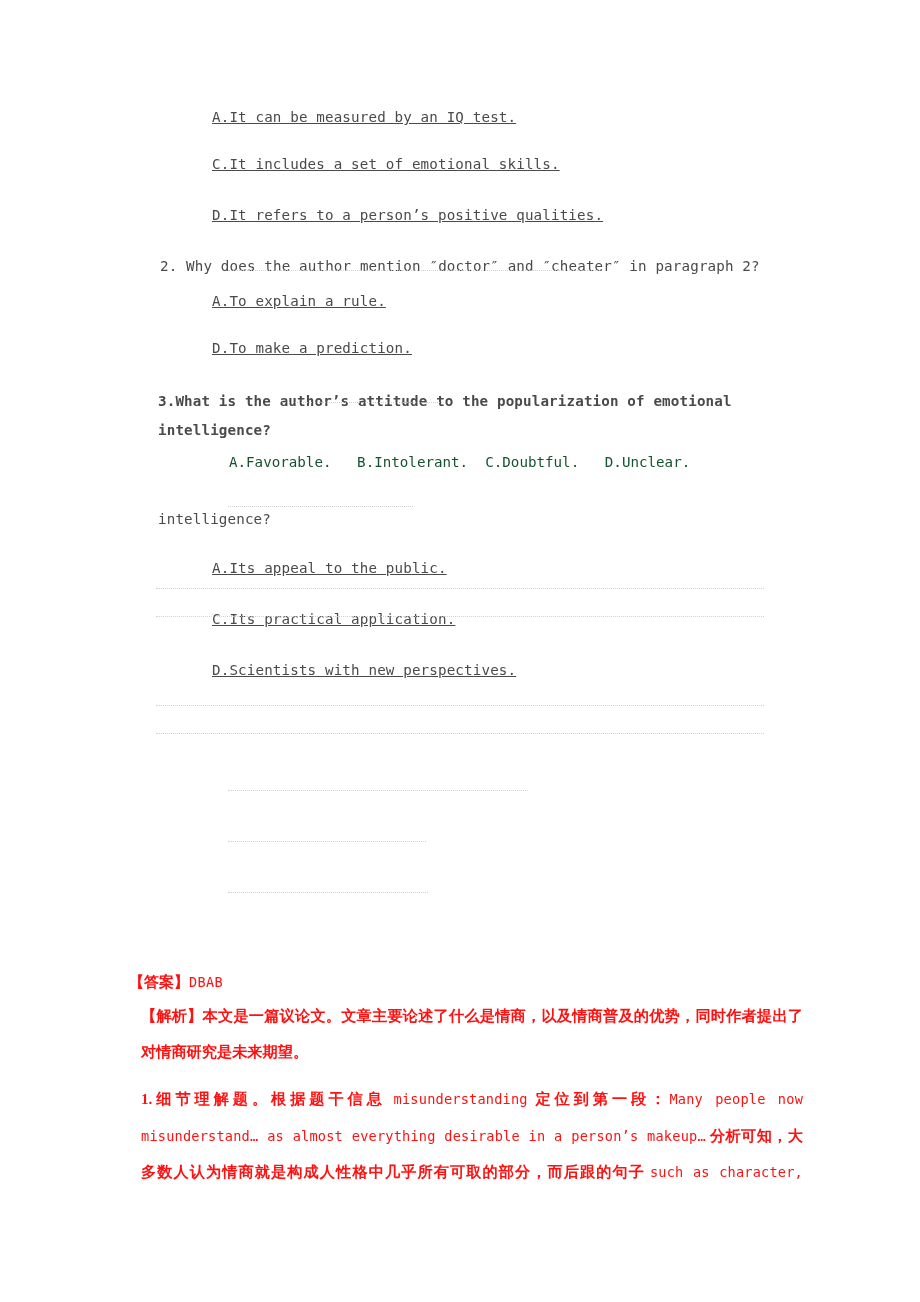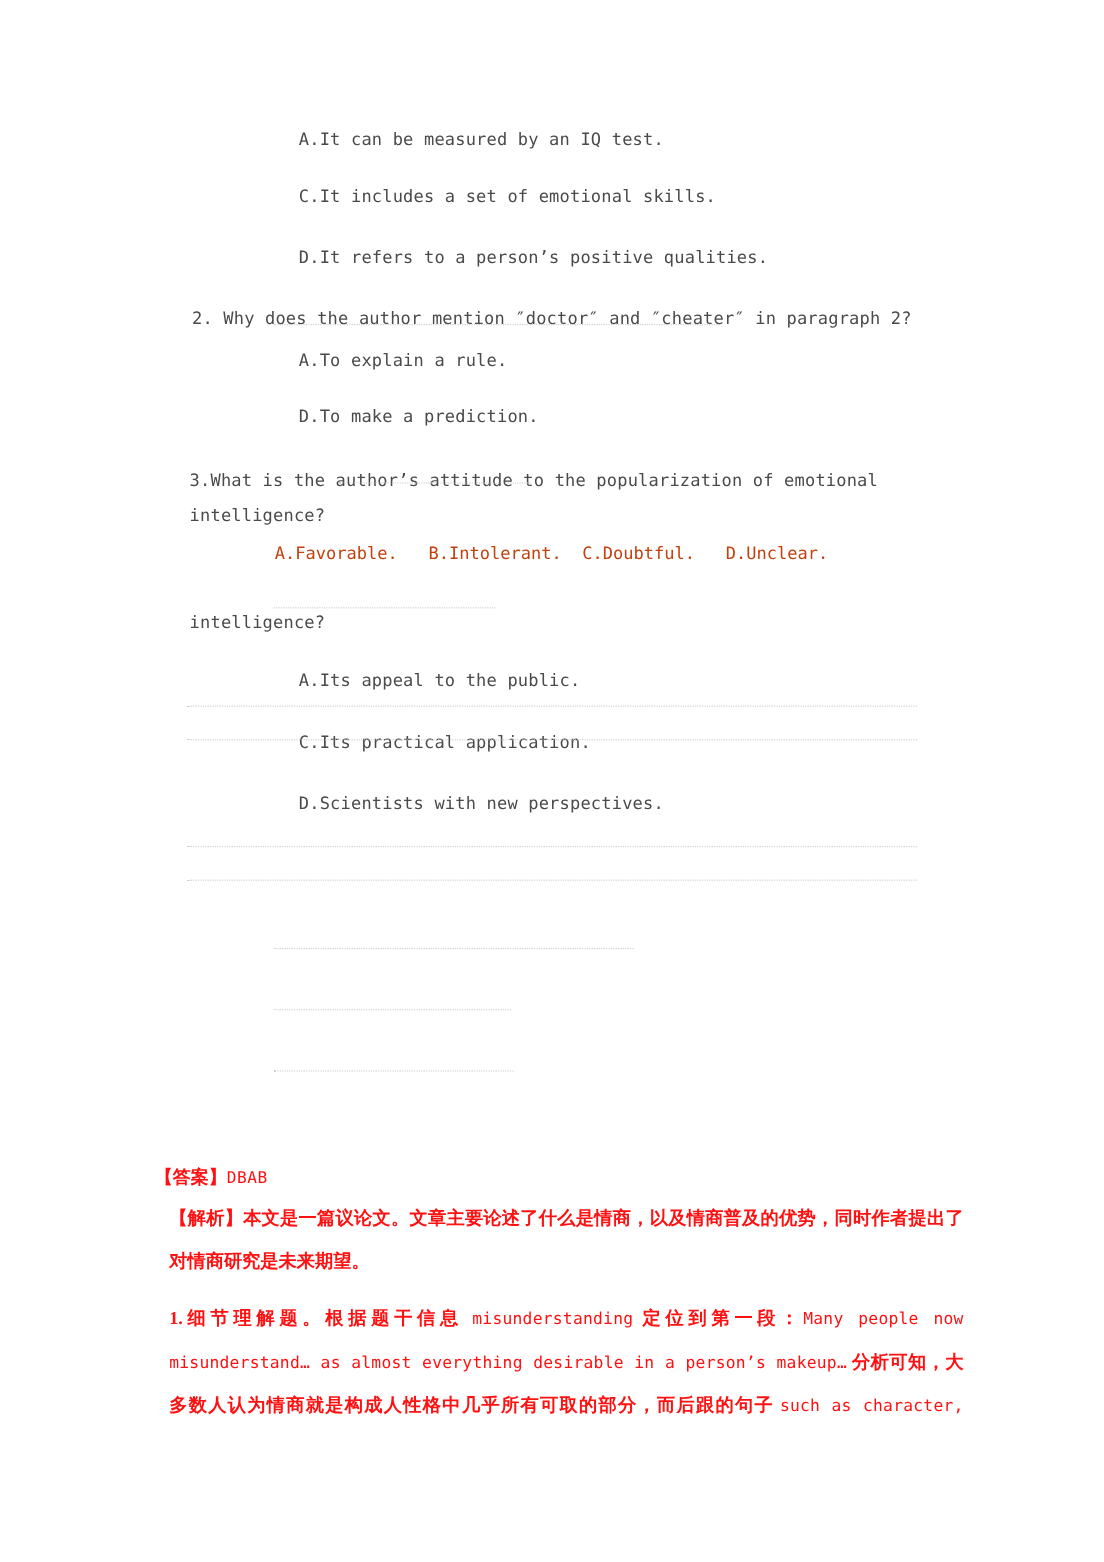--- a/index.html
+++ b/index.html
@@ -36,50 +36,51 @@
     color: #4a4a4a;
     font-size: 14.2px;
     letter-spacing: 0.15px;
     white-space: pre-wrap;
     position: relative;
   }
 
   
   .opt-block { margin: 0; }
   .optline {
-    margin-left: 120px;
+    margin-left: 83px;
     margin-bottom: 0;
     height: 51px;
     line-height: 34px;
     padding-top: 17px;
     box-sizing: border-box;
+    text-decoration: underline;
   }
   .optline.tight {
     height: 34px;
     padding-top: 4px;
   }
 
   .qline {
     margin-left: 28px;
     line-height: 27px;
     margin-bottom: 0;
   }
   .qline.q2 { margin-left: 31px; margin-top: 3px; }
-  .qline.q3 { margin-left: 29px; margin-top: 0px; }
+  .qline.q3 { margin-left: 29px; margin-top: 0px; font-weight: bold; }
   .qline.q4 { margin-left: 29px; }
 
   .q-wrap2 { line-height: 29px; }
   .spacer-18 { height: 18px; }
   .spacer-22 { height: 22px; }
   .spacer-26 { height: 26px; }
 
   
   .opt-row-inline {
     font-family: "DejaVu Sans Mono", "Liberation Mono", monospace;
-    color: #c2410c;
+    color: #14532d;
     font-size: 14.2px;
     margin-left: 100px;
     line-height: 34px;
     white-space: pre;
   }
 
   
   .artifact {
     position: absolute;
     border-top: 1px dotted #c9c9c9;

